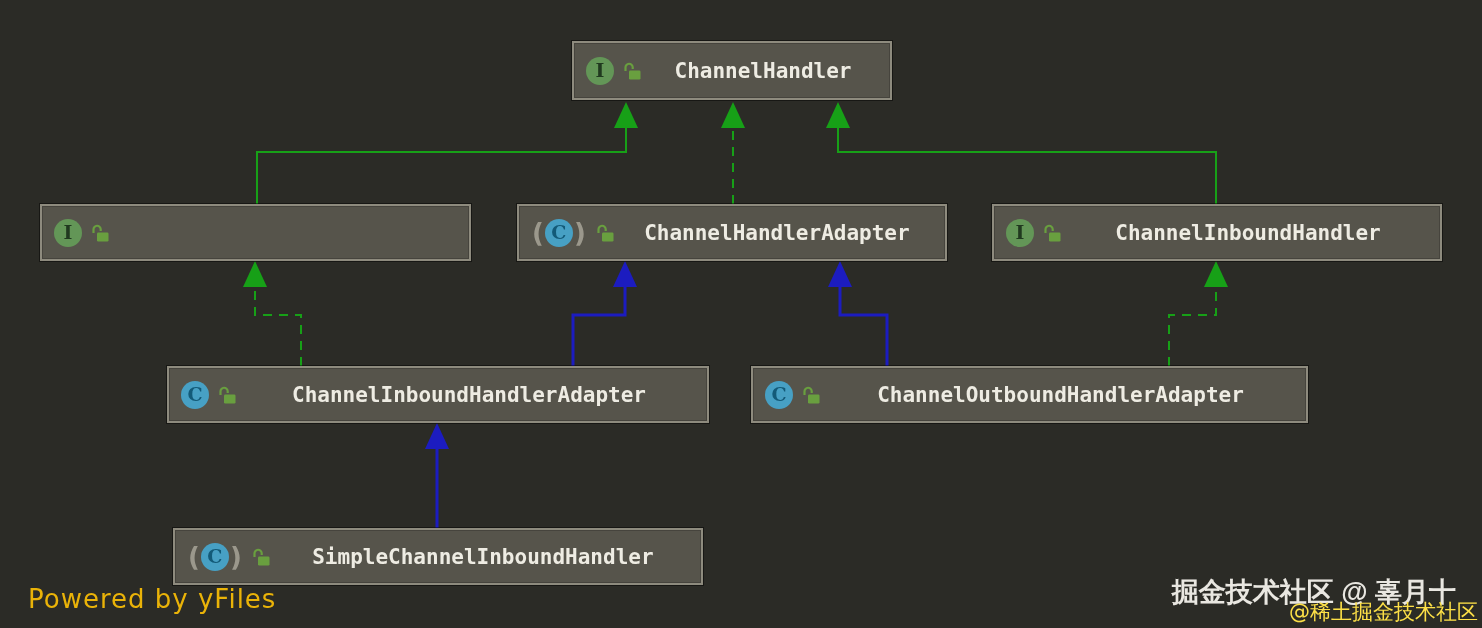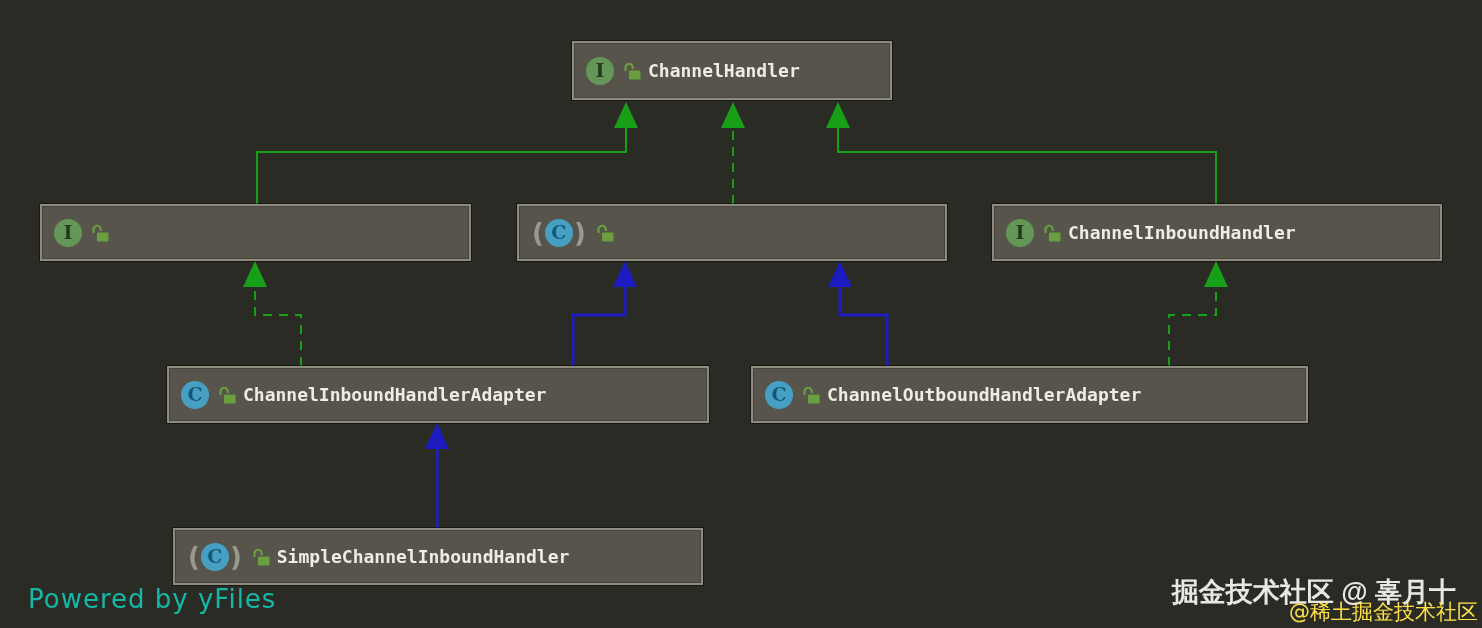--- a/index.html
+++ b/index.html
@@ -42,34 +42,34 @@
     font-family:"DejaVu Sans", sans-serif;
     color:#9b988c;
     font-size:26px;
     font-weight:bold;
     line-height:1;
     margin:0 1px;
   }
   .lock{margin-left:8px;flex:0 0 auto;}
   .label{
     flex:1 1 auto;
-    text-align:left;
+    text-align:center;
     color:#eeece3;
     font-weight:bold;
-    font-size:18px;
+    font-size:21px;
     letter-spacing:0px;
     white-space:nowrap;
     padding-left:6px;
   }
   .powered{
     position:absolute;
     left:28px;bottom:14px;
     font-family:"DejaVu Sans", sans-serif;
     font-size:26px;
-    color:#14b8a6;
+    color:#eab308;
     letter-spacing:1px;
   }
   .wm-main{
     position:absolute;
     right:26px;bottom:18px;
     font-family:Liberation Sans, sans-serif;
     font-size:27px;
     font-weight:bold;
     color:#e9e7e1;
     white-space:nowrap;
@@ -131,20 +131,21 @@
     <div class="node" style="left: 517px; top: 204px; width: 430px; height: 57px;">
       <span class="icons">
         <span class="paren">(</span>
         <span class="type-icon cls">C</span>
         <span class="paren">)</span>
         <svg width="20" height="20" viewBox="0 0 20 20" class="lock">
           <path d="M3.5,10 L3.5,6.5 A3.6,3.6 0 0 1 10.7,6.2 L10.7,8" fill="none" stroke="#699f3f" stroke-width="2.2"></path>
           <rect x="7" y="9.5" width="11.5" height="9" rx="1.2" fill="#699f3f"></rect>
         </svg>
       </span>
+      <span class="label">ChannelHandlerAdapter</span>
     </div>
     <div class="node" style="left: 992px; top: 204px; width: 450px; height: 57px;">
       <span class="icons">
         <span class="type-icon itf">I</span>
         <svg width="20" height="20" viewBox="0 0 20 20" class="lock">
           <path d="M3.5,10 L3.5,6.5 A3.6,3.6 0 0 1 10.7,6.2 L10.7,8" fill="none" stroke="#699f3f" stroke-width="2.2"></path>
           <rect x="7" y="9.5" width="11.5" height="9" rx="1.2" fill="#699f3f"></rect>
         </svg>
       </span>
       <span class="label">ChannelInboundHandler</span>

